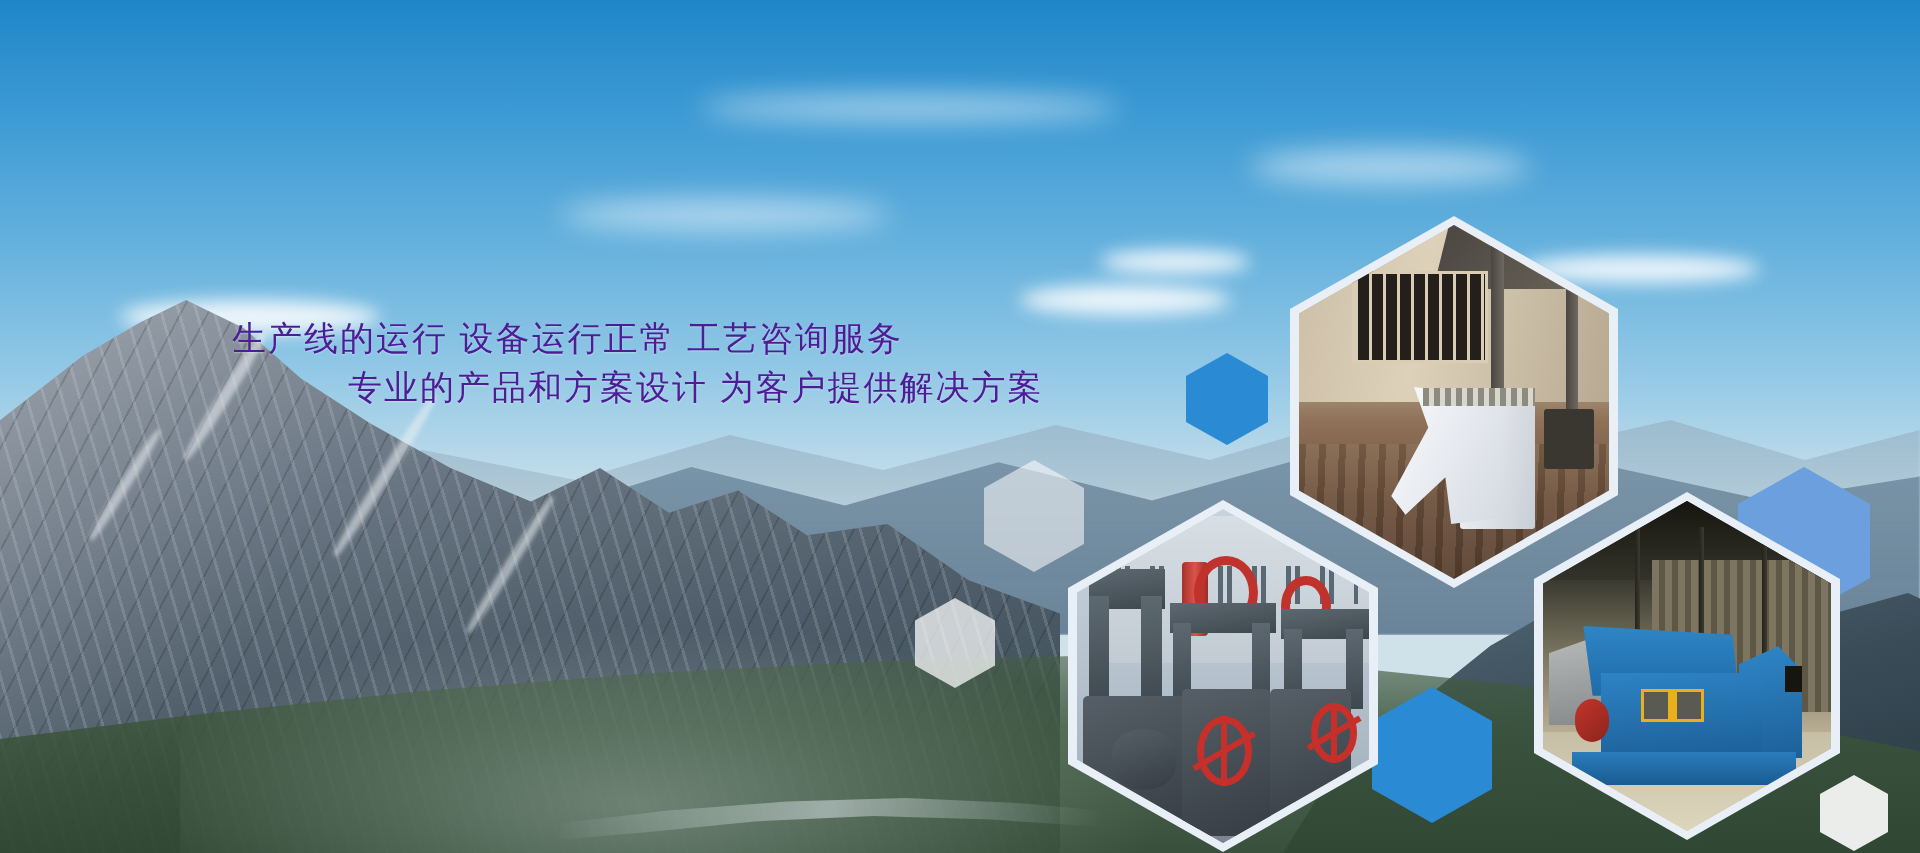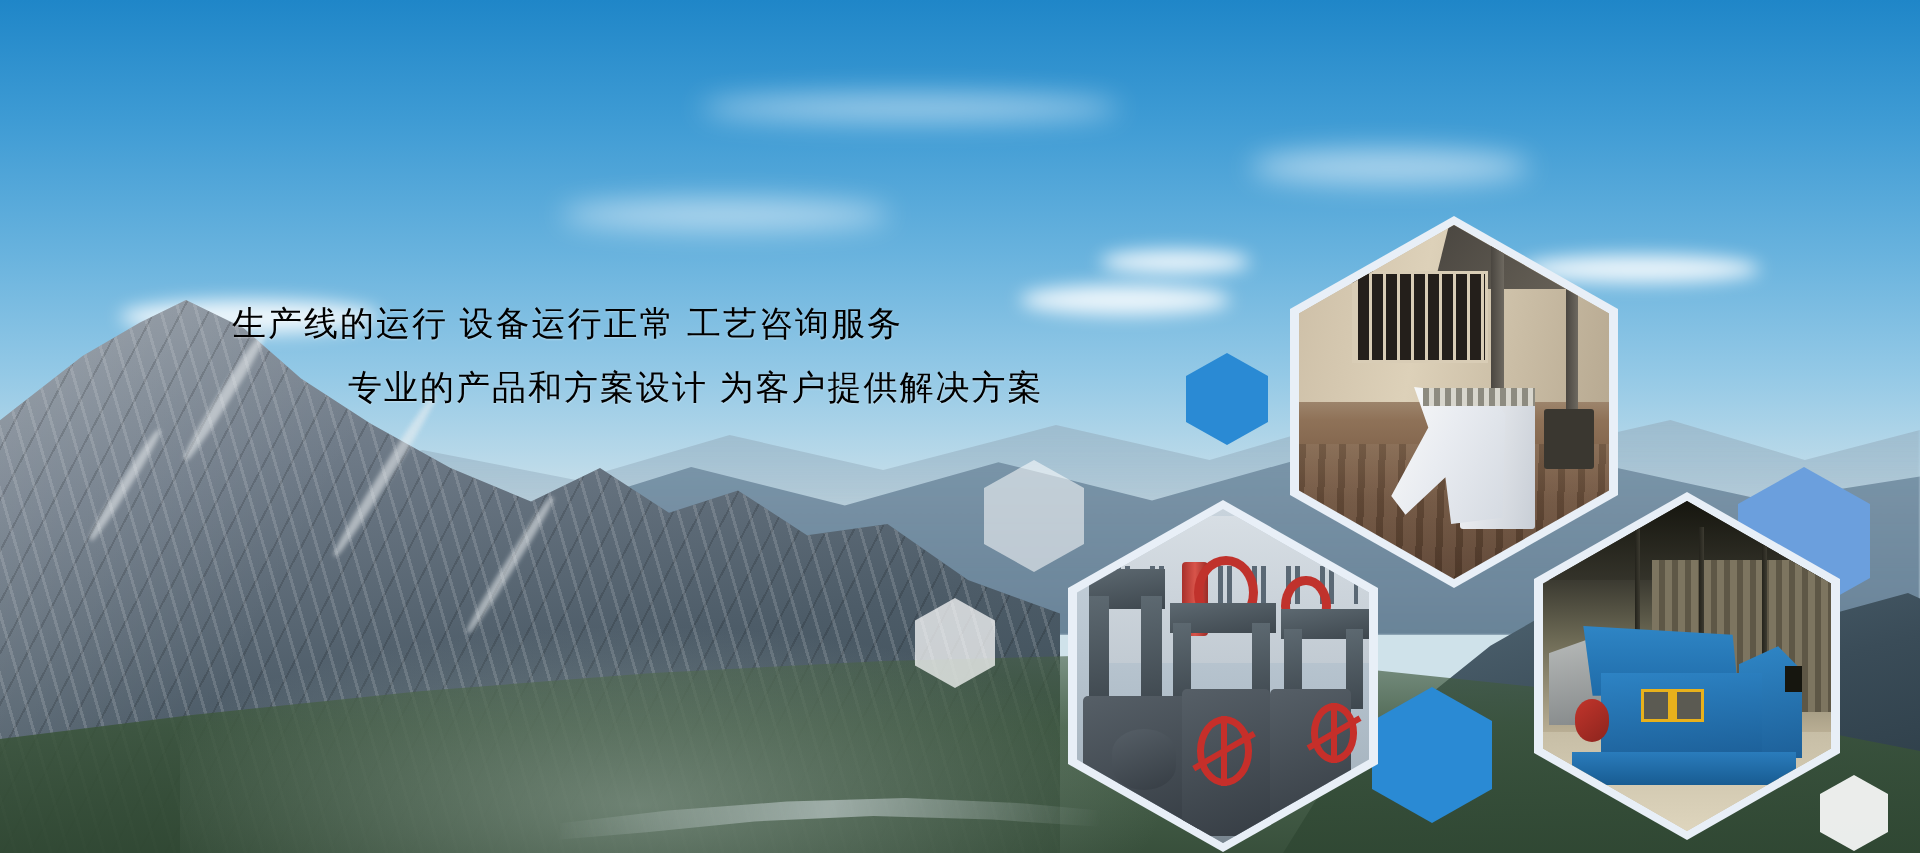--- a/index.html
+++ b/index.html
@@ -123,34 +123,34 @@
     position:absolute;
     background:rgba(236,240,243,.55);
     filter:blur(2px);
     transform:rotate(-58deg);
     border-radius:40%;
   }
 
   
   .headline {
     position:absolute;
-    left:0; top:306px;
+    left:0; top:321px;
     width:1060px;
-    color:#000000;
+    color:#4c1d95;
     z-index:30;
     letter-spacing:2px;
   }
   .headline .line {
     font-size:34px;
     line-height:1.05;
     white-space:nowrap;
     text-shadow:0 1px 2px rgba(255,255,255,.35);
   }
   .headline .line1 { padding-left:232px; }
-  .headline .line2 { padding-left:348px; margin-top:28px; }
+  .headline .line2 { padding-left:348px; margin-top:13px; }
   .hex-photo {
     position:absolute;
     padding:9px;
     background:#e8eff7;
     clip-path:polygon(50% 0%, 100% 25%, 100% 75%, 50% 100%, 0% 75%, 0% 25%);
     z-index:20;
   }
   .hex-photo .inner {
     position:relative;
     width:100%; height:100%;

